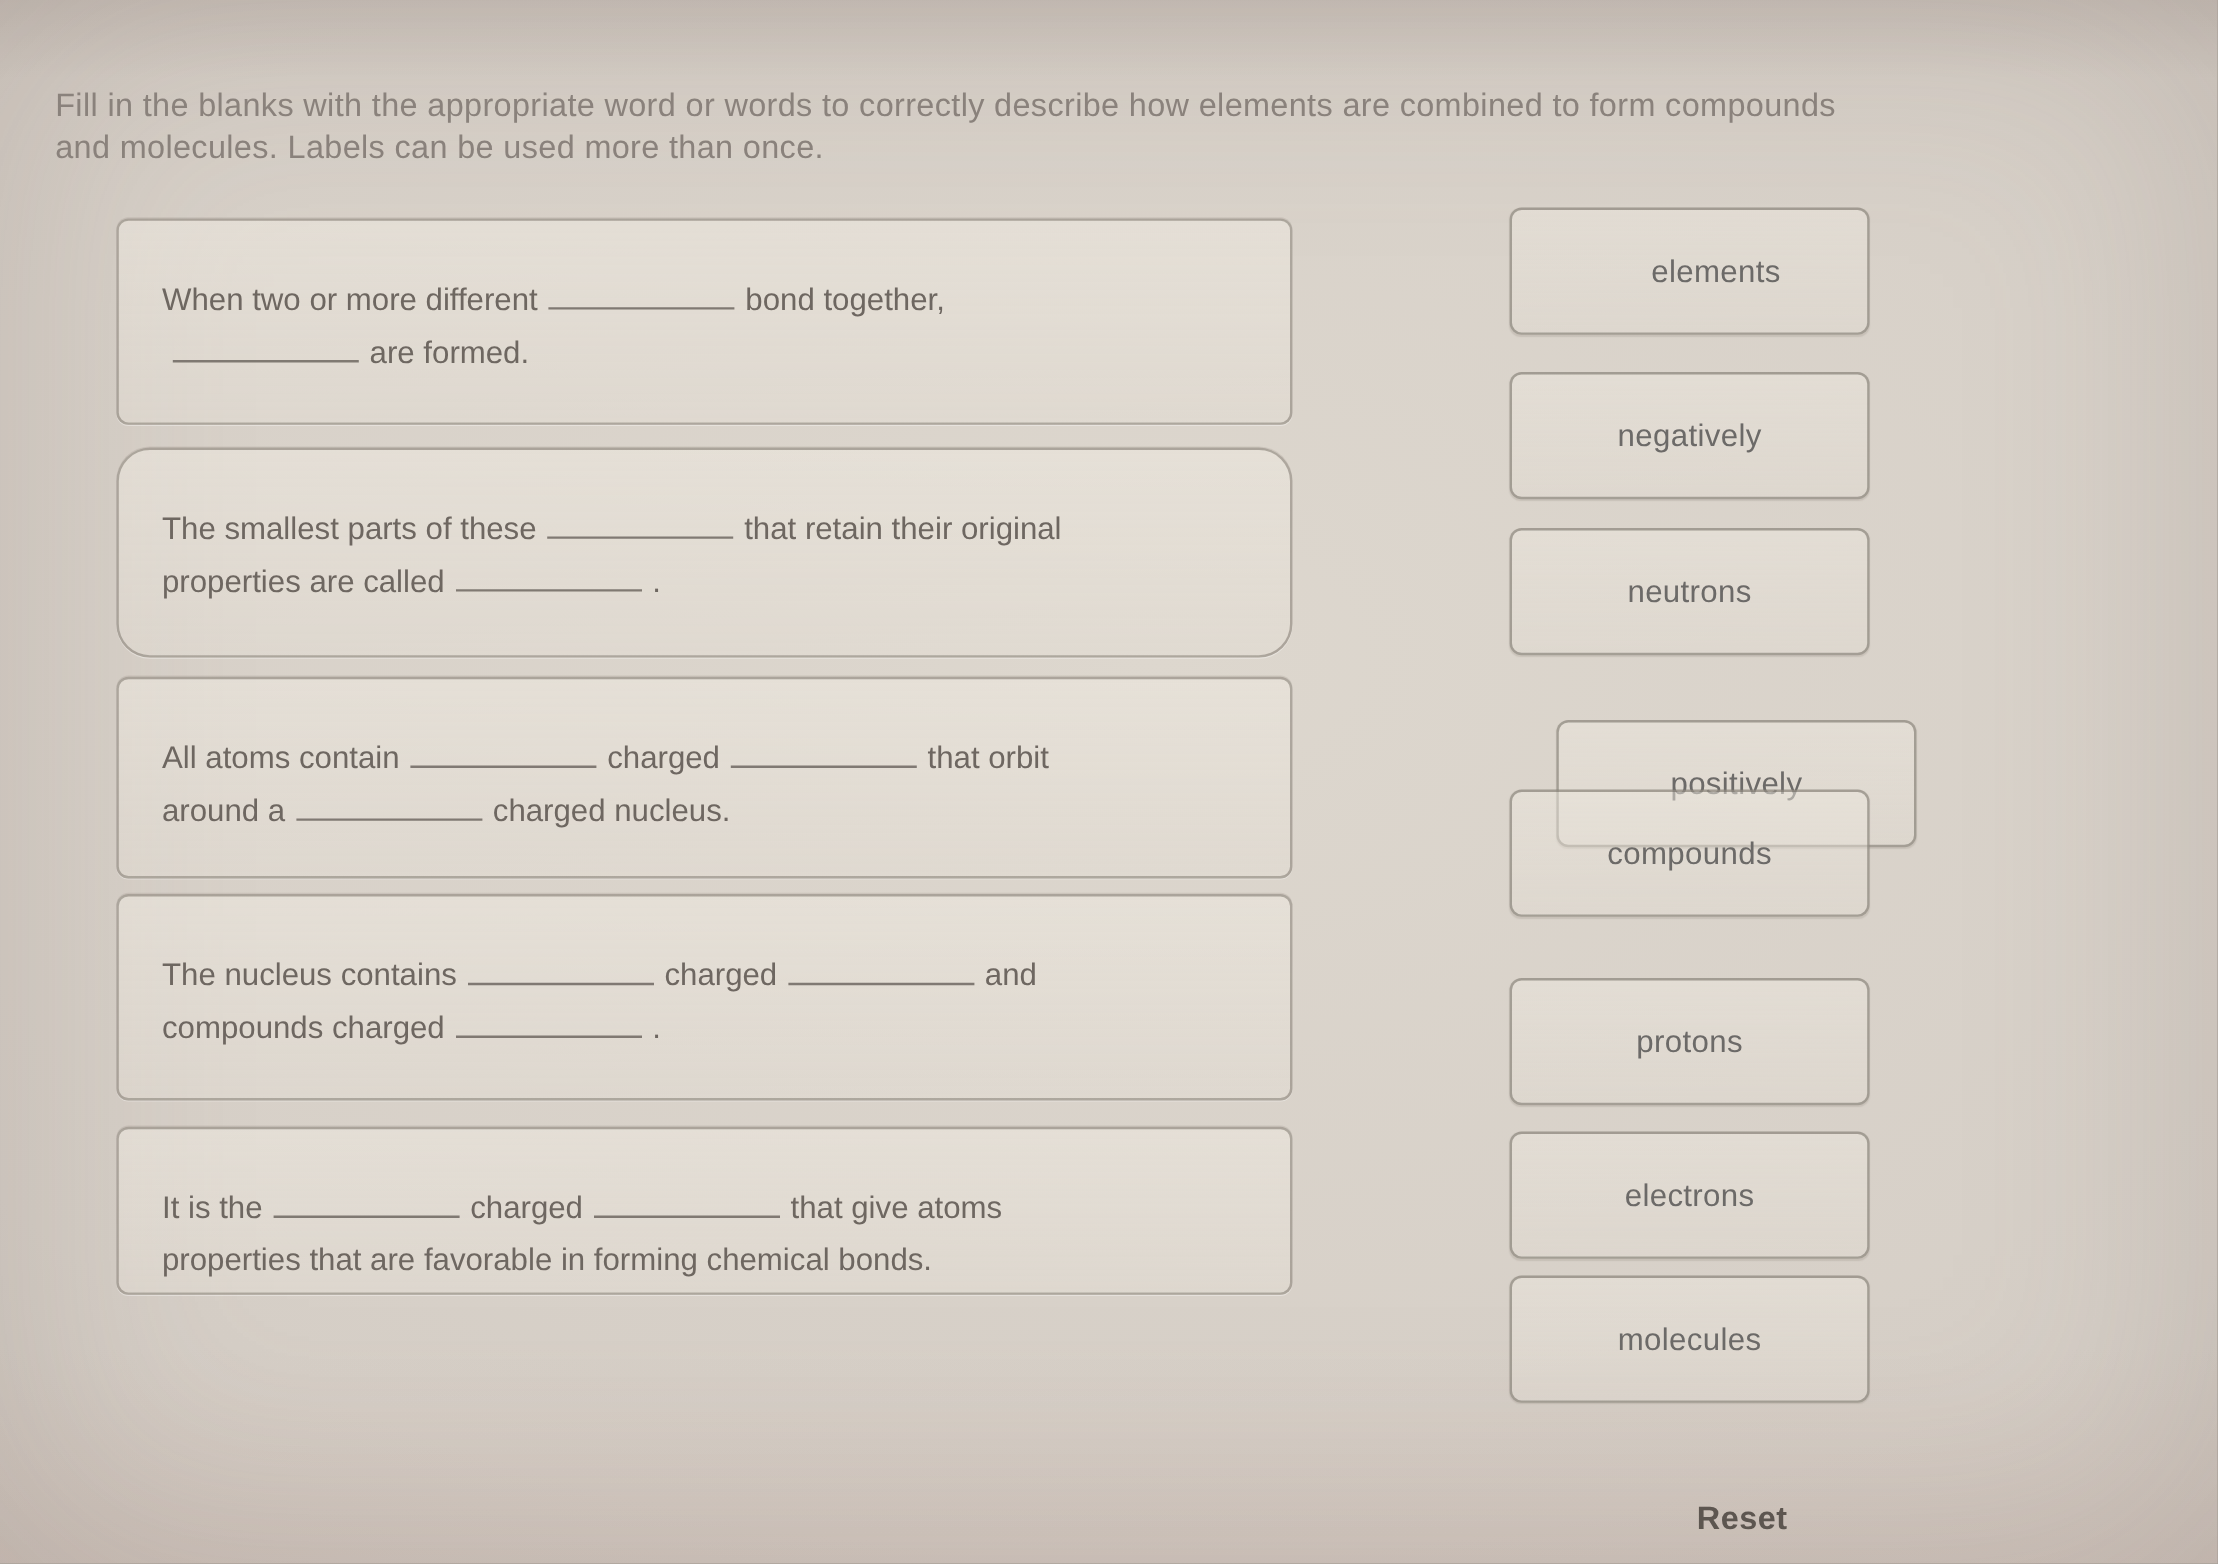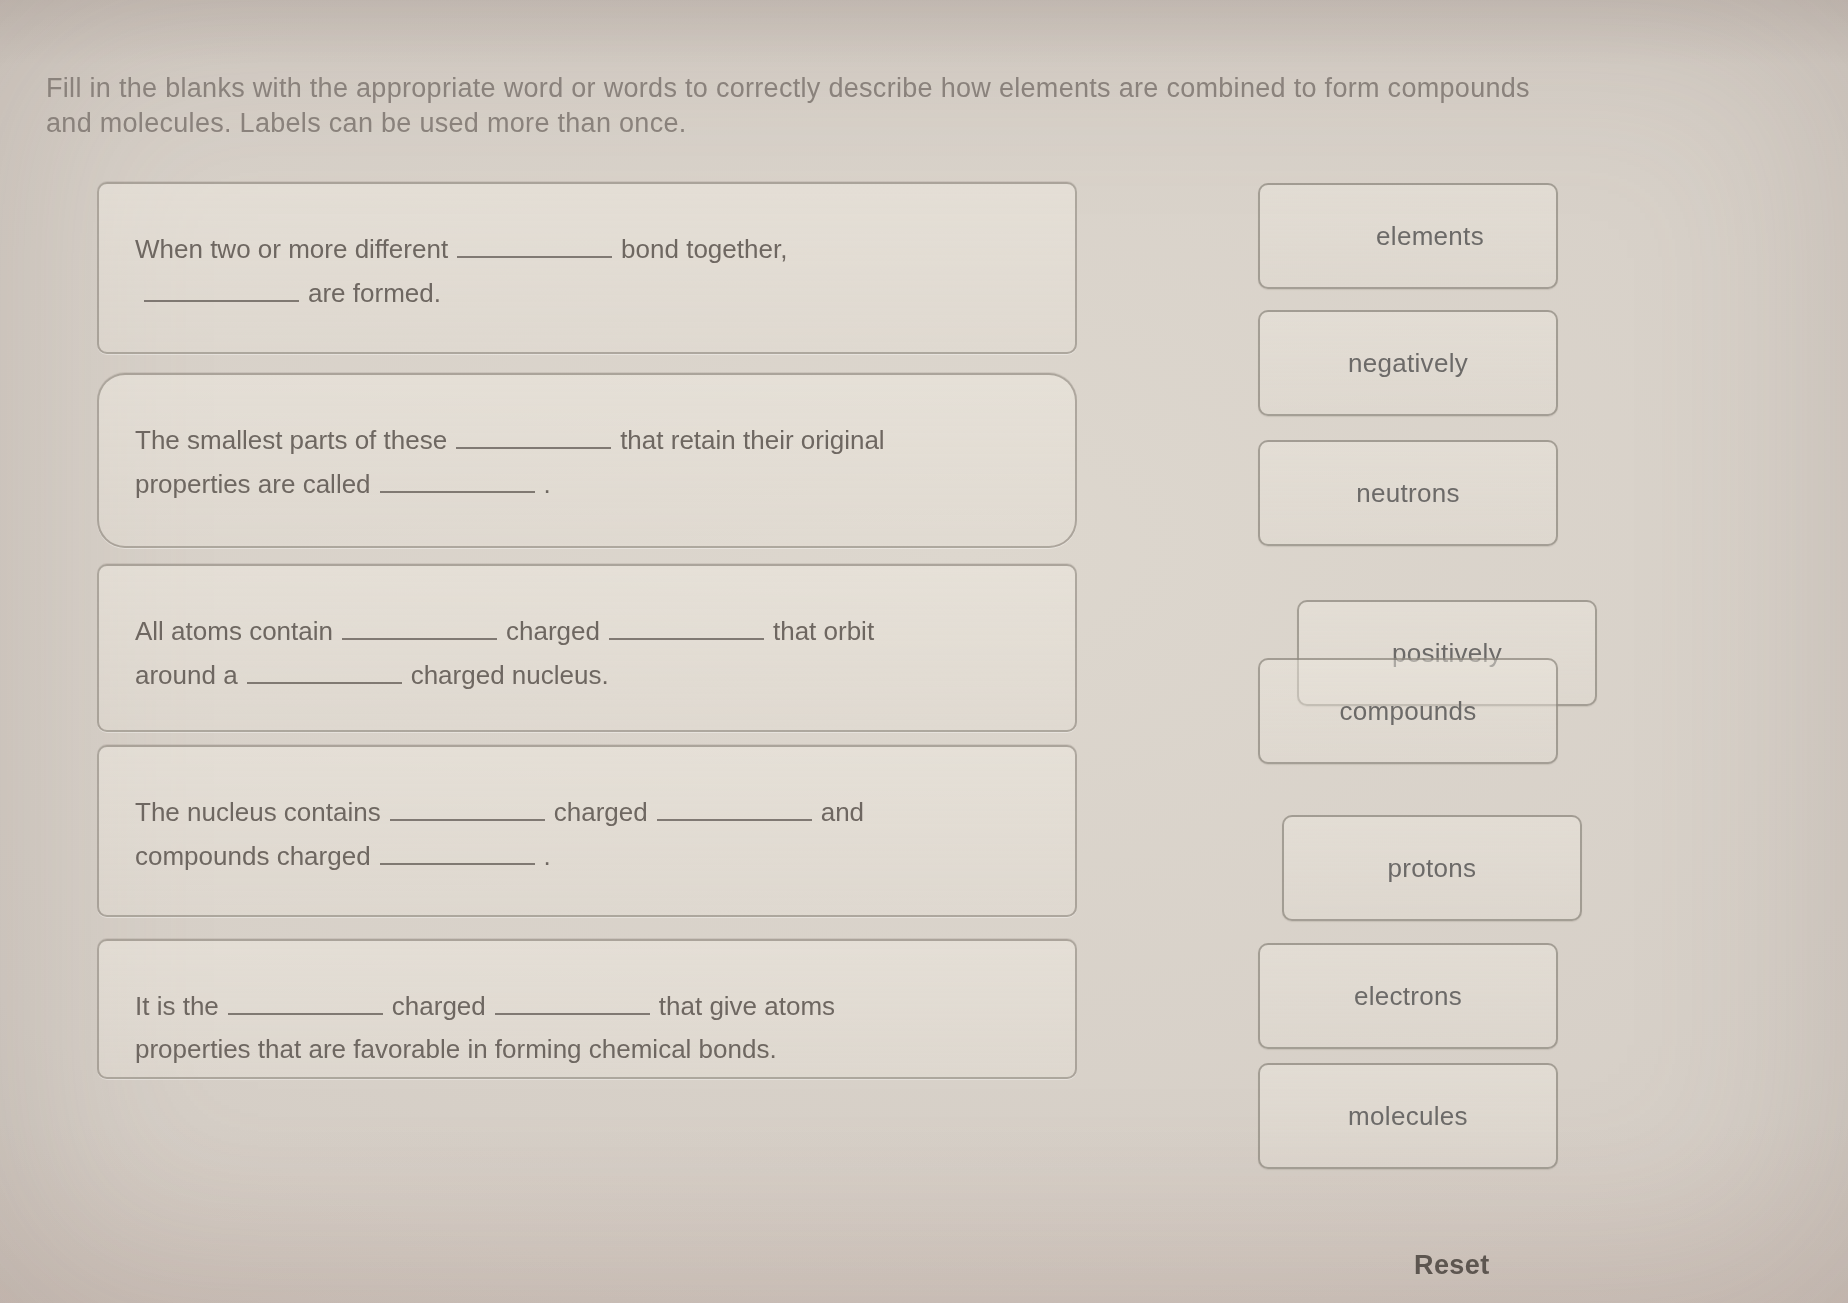--- a/index.html
+++ b/index.html
@@ -76,36 +76,36 @@
         <div class="qline"><span class="qtext">The nucleus contains</span><span class="blank"></span><span class="qtext">charged</span><span class="blank"></span><span class="qtext">and</span></div>
         <div class="qline"><span class="qtext">compounds charged</span><span class="blank"></span><span class="qtext">.</span></div>
       </div>
       <div class="qbox" style="top: 939px; height: 140px;">
         <div class="qline"><span class="qtext">It is the</span><span class="blank"></span><span class="qtext">charged</span><span class="blank"></span><span class="qtext">that give atoms</span></div>
         <div class="qline"><span class="qtext">properties that are favorable in forming chemical bonds.</span></div>
       </div>
     </div>
 
   <div id="label-column">
-      <div class="label-chip" style="top: 183px; padding-left: 44px;">
+      <div class="label-chip" style="top: 173px; padding-left: 44px;">
         <span>elements</span>
       </div>
       <div class="label-chip" style="top: 310px;">
         <span>negatively</span>
       </div>
       <div class="label-chip" style="top: 440px;">
         <span>neutrons</span>
       </div>
       <div class="label-chip" style="top: 600px; margin-left: 39px;">
         <span>positively</span>
       </div>
       <div class="label-chip" style="top: 658px;">
         <span>compounds</span>
       </div>
-      <div class="label-chip" style="top: 815px; margin-left: 24px;">
+      <div class="label-chip" style="top: 815px;">
         <span>protons</span>
       </div>
       <div class="label-chip" style="top: 943px;">
         <span>electrons</span>
       </div>
       <div class="label-chip" style="top: 1063px;">
         <span>molecules</span>
       </div>
     </div>
 

